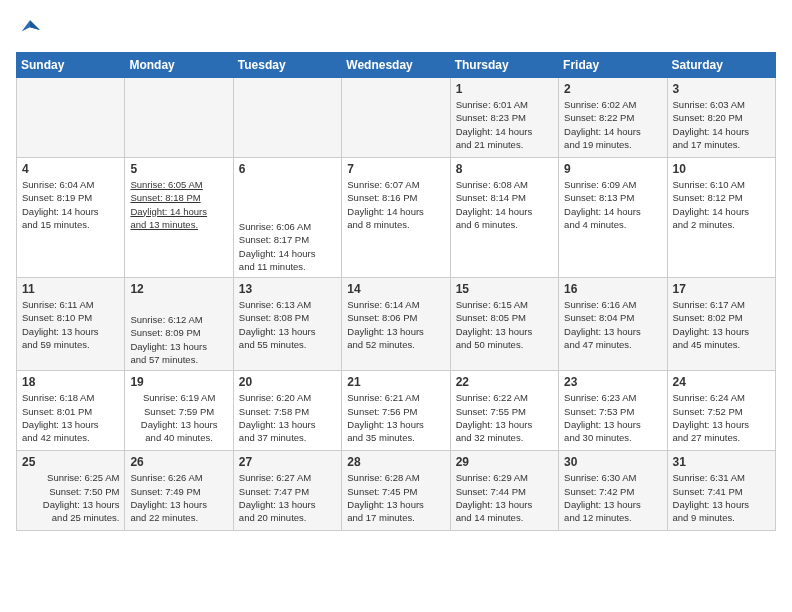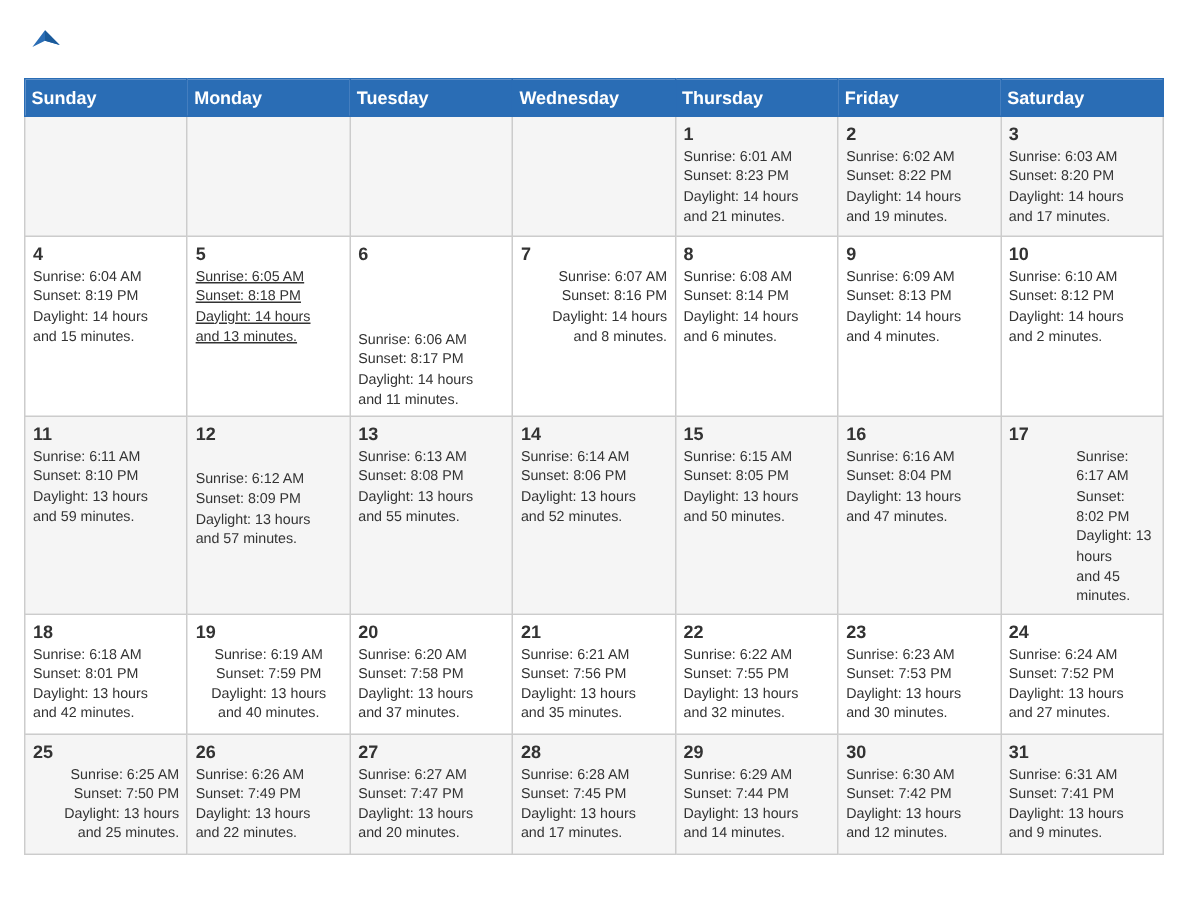--- a/index.html
+++ b/index.html
@@ -166,21 +166,21 @@
         </td>
         <td>
           <span class="day-number">6</span>
           <div class="day-info" style="white-space: pre-line; margin-top: 44px;">Sunrise: 6:06 AM
 Sunset: 8:17 PM
 Daylight: 14 hours
 and 11 minutes.</div>
         </td>
         <td>
           <span class="day-number">7</span>
-          <div class="day-info" style="white-space: pre-line; text-align: right;">Sunrise: 6:07 AM
+          <div class="day-info" style="white-space: pre-line;">Sunrise: 6:07 AM
 Sunset: 8:16 PM
 Daylight: 14 hours
 and 8 minutes.</div>
         </td>
         <td>
           <span class="day-number">8</span>
           <div class="day-info" style="white-space: pre-line;">Sunrise: 6:08 AM
 Sunset: 8:14 PM
 Daylight: 14 hours
 and 6 minutes.</div>
@@ -238,21 +238,21 @@
         </td>
         <td>
           <span class="day-number">16</span>
           <div class="day-info" style="white-space: pre-line;">Sunrise: 6:16 AM
 Sunset: 8:04 PM
 Daylight: 13 hours
 and 47 minutes.</div>
         </td>
         <td>
           <span class="day-number">17</span>
-          <div class="day-info" style="white-space: pre-line; margin-left: 45px;">Sunrise: 6:17 AM
+          <div class="day-info" style="white-space: pre-line;">Sunrise: 6:17 AM
 Sunset: 8:02 PM
 Daylight: 13 hours
 and 45 minutes.</div>
         </td>
       </tr>
       <tr>
         <td>
           <span class="day-number">18</span>
           <div class="day-info" style="white-space: pre-line;">Sunrise: 6:18 AM
 Sunset: 8:01 PM

